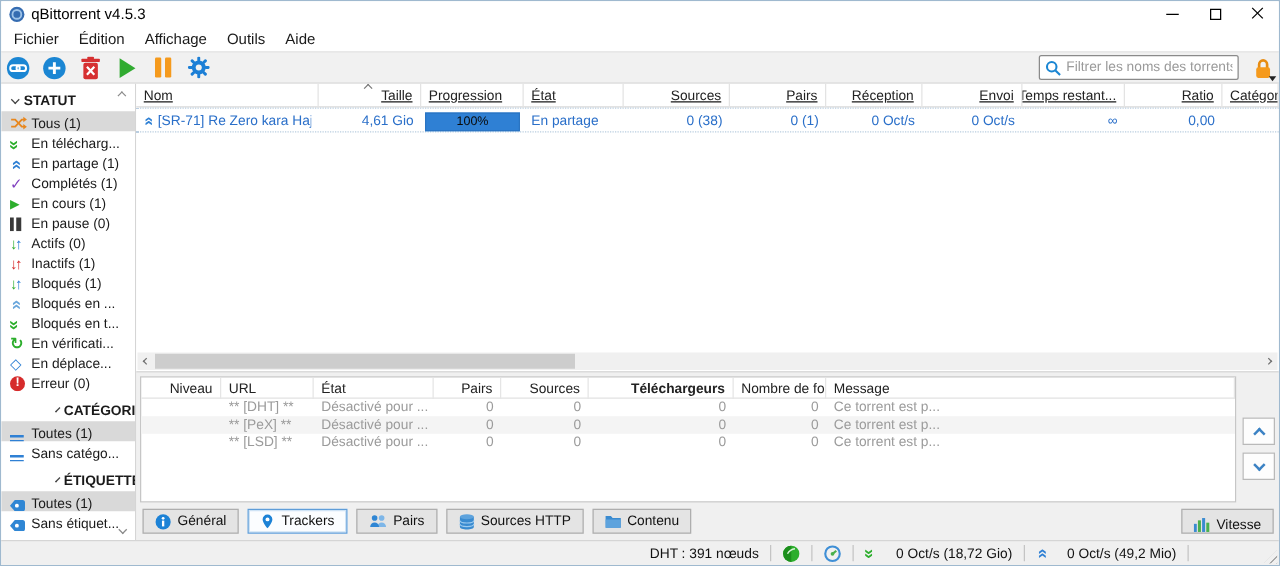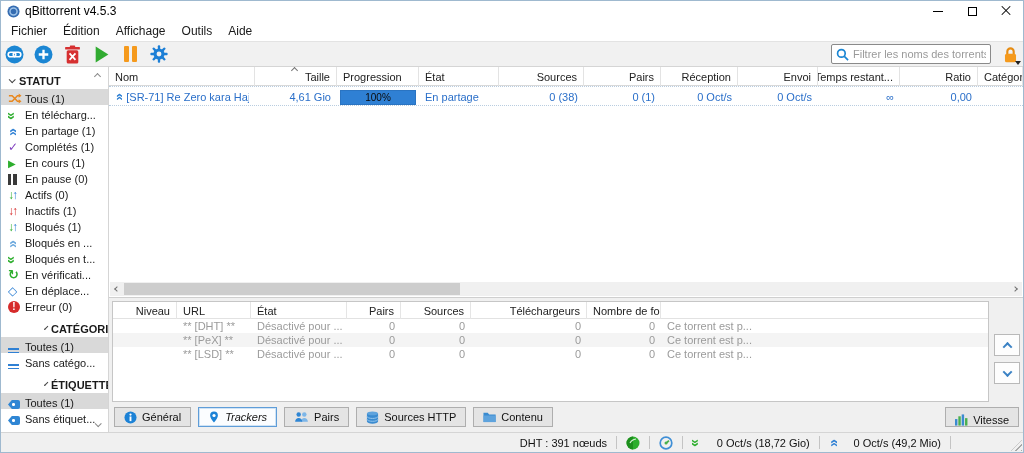--- a/index.html
+++ b/index.html
@@ -61,21 +61,21 @@
   .sb-scroll-dn { position:absolute; bottom:5px; right:8px; }
   .cv.gray { border-color:#8a8a8a; }
   .cv.upd { transform:rotate(-135deg); }
 
   
   .maincol { flex:1; display:flex; flex-direction:column; min-width:0; }
 
   
   .tlist { height:231px; flex:0 0 231px; background:#fff; position:relative; border-bottom:1px solid #cfcfcf; }
   .trow { display:grid; grid-template-columns:146px 82px 82px 80px 85px 77px 77px 80px 82px 78px minmax(30px,1fr); align-items:center; }
-  .thead { height:19px; border-bottom:1px solid #d9d9d9; }
+  .thead { height:19px; border-bottom:1px solid #d9d9d9;text-decoration:underline; }
   .thead .hc { position:relative; height:19px; display:flex; align-items:center; padding:0 6px; border-right:1px solid #e3e3e3; color:#222; overflow:hidden; white-space:nowrap; }
   .hc.r, .bc.r { justify-content:flex-end; text-align:right; }
   .sort-chev { position:absolute; top:1px; left:50%; margin-left:-4px; width:5px; height:5px; border-right:1.4px solid #777; border-bottom:1.4px solid #777; transform:rotate(-135deg); }
   .tbody-row { height:20px; border-top:1px dotted #b9cde0; border-bottom:1px dotted #b9cde0; color:#2a6fc9; }
   .bc { padding:0 6px; display:flex; align-items:center; white-space:nowrap; overflow:hidden; height:20px; }
   .bc .dchev { font-size:13px; margin-right:4px; }
   .pbar { width:100%; height:15px; background:#2f80d4; border:1px solid #2a74c2; display:flex; align-items:center; justify-content:center; color:#0a0a0a; font-size:10px; }
   .hscroll { position:absolute; left:1px; right:1px; bottom:1px; height:14px; background:#f0f0f0; display:flex; align-items:center; }
   .hs-arrow { width:14px; height:14px; display:flex; align-items:center; justify-content:center; }
   .hs-arrow .cv { width:4px; height:4px; border-color:#707070; }
@@ -94,21 +94,21 @@
   .krow.alt { background:#f4f4f4; }
   .side-btns { position:absolute; right:3px; top:33px; display:flex; flex-direction:column; gap:6px; }
   .side-btn { width:26px; height:22px; background:#fdfdfd; border:1px solid #b9b9b9; display:flex; align-items:center; justify-content:center; }
   .side-btn .cv { width:7px; height:7px; border-width:2px; border-color:#3b82c4; }
   .side-btn .cv.up2 { transform:rotate(-135deg) translate(-1px,-1px); }
   .side-btn .cv.dn2 { transform:rotate(45deg) translate(-1px,-1px); }
 
   
   .tabsrow { height:27px; flex:0 0 27px; display:flex; align-items:center; gap:7px; padding:0 4px 3px 5px; }
   .tab { display:flex; align-items:center; gap:5px; height:20px; padding:0 9px; background:#e4e4e4; border:1px solid #aeaeae; font-size:11px; color:#111; }
-  .tab.active { background:#fbfdff; border:1px solid #5f9dd8; box-shadow:0 0 0 1px #cfe3f5 inset;font-style:italic; }
+  .tab.active { background:#fbfdff; border:1px solid #5f9dd8; box-shadow:0 0 0 1px #cfe3f5 inset; }
   .tab .tic { display:inline-flex; }
   .speedtab { margin-left:auto;align-items:flex-end; }
 
   
   .statusbar { height:20px; flex:0 0 auto; background:#f0f0f0; border-top:1px solid #d5d5d5; display:flex; align-items:center; justify-content:flex-end; gap:9px; padding-right:72px; position:relative; font-size:11px; color:#111; }
   .sb-sep { width:1px; height:13px; background:#c4c4c4; }
   .sb-item2 { display:flex; align-items:center; gap:17px; }
   .grip { position:absolute; right:1px; bottom:1px; width:11px; height:11px; background:repeating-linear-gradient(135deg, transparent 0 2.5px, #a9a9a9 2.5px 4px); clip-path:polygon(100% 0,100% 100%,0 100%); }
 </style>
 </head>
@@ -423,22 +423,23 @@
 
       <div class="props">
         <div class="tracker-zone">
           <div class="tracker-box">
             <div class="krow khead">
               <div class="hc" style="justify-content:flex-end;">Niveau</div>
               <div class="hc">URL</div>
               <div class="hc">État</div>
               <div class="hc" style="justify-content:flex-end;">Pairs</div>
               <div class="hc" style="justify-content:flex-end;">Sources</div>
-              <div class="hc" style="justify-content:flex-end;">Téléchargeurs</div>
+              <div class="hc" style="justify-content:flex-end;font-weight:bold;">Téléchargeurs</div>
               <div class="hc">Nombre de fo...</div>
+              <div class="hc">Message</div>
             </div>
             <div class="krow">
               <div class="kc" style="justify-content:flex-end;"></div>
               <div class="kc">** [DHT] **</div>
               <div class="kc">Désactivé pour ...</div>
               <div class="kc" style="justify-content:flex-end;">0</div>
               <div class="kc" style="justify-content:flex-end;">0</div>
               <div class="kc" style="justify-content:flex-end;">0</div>
               <div class="kc" style="justify-content:flex-end;">0</div>
               <div class="kc">Ce torrent est p...</div>

